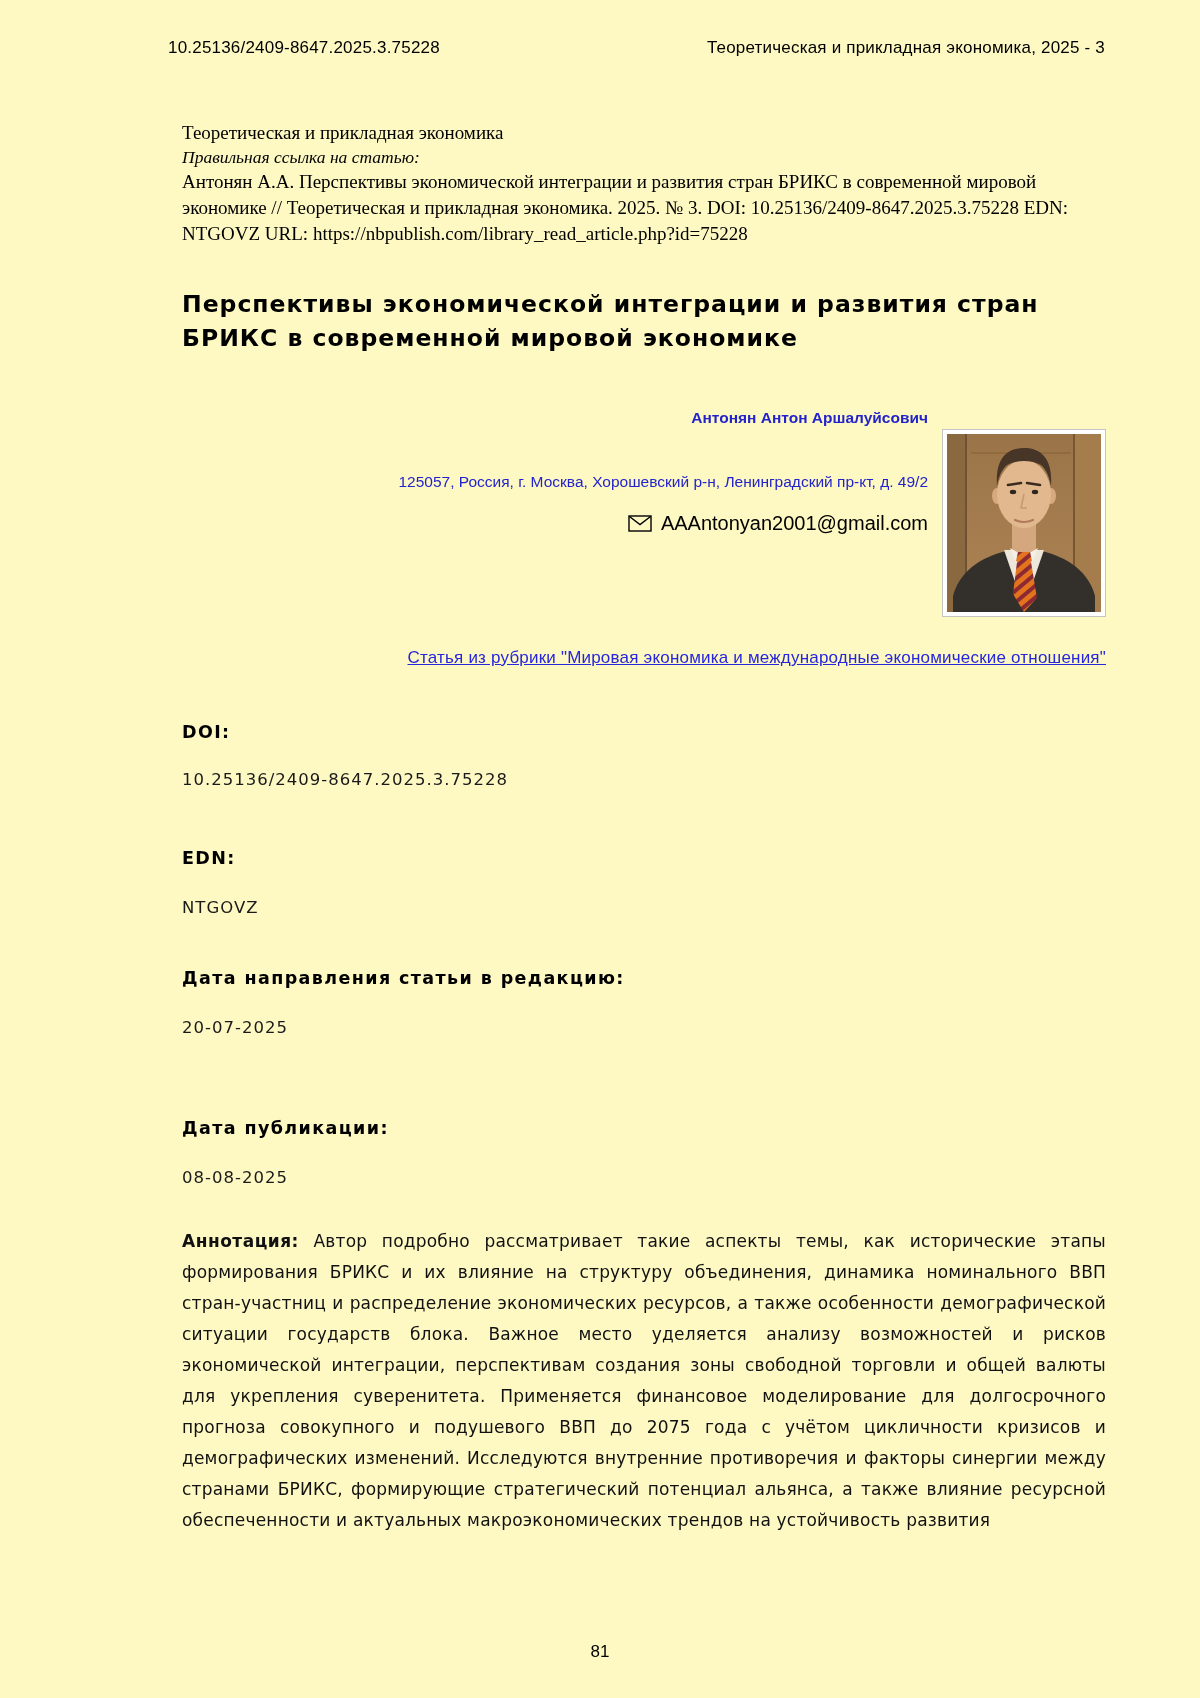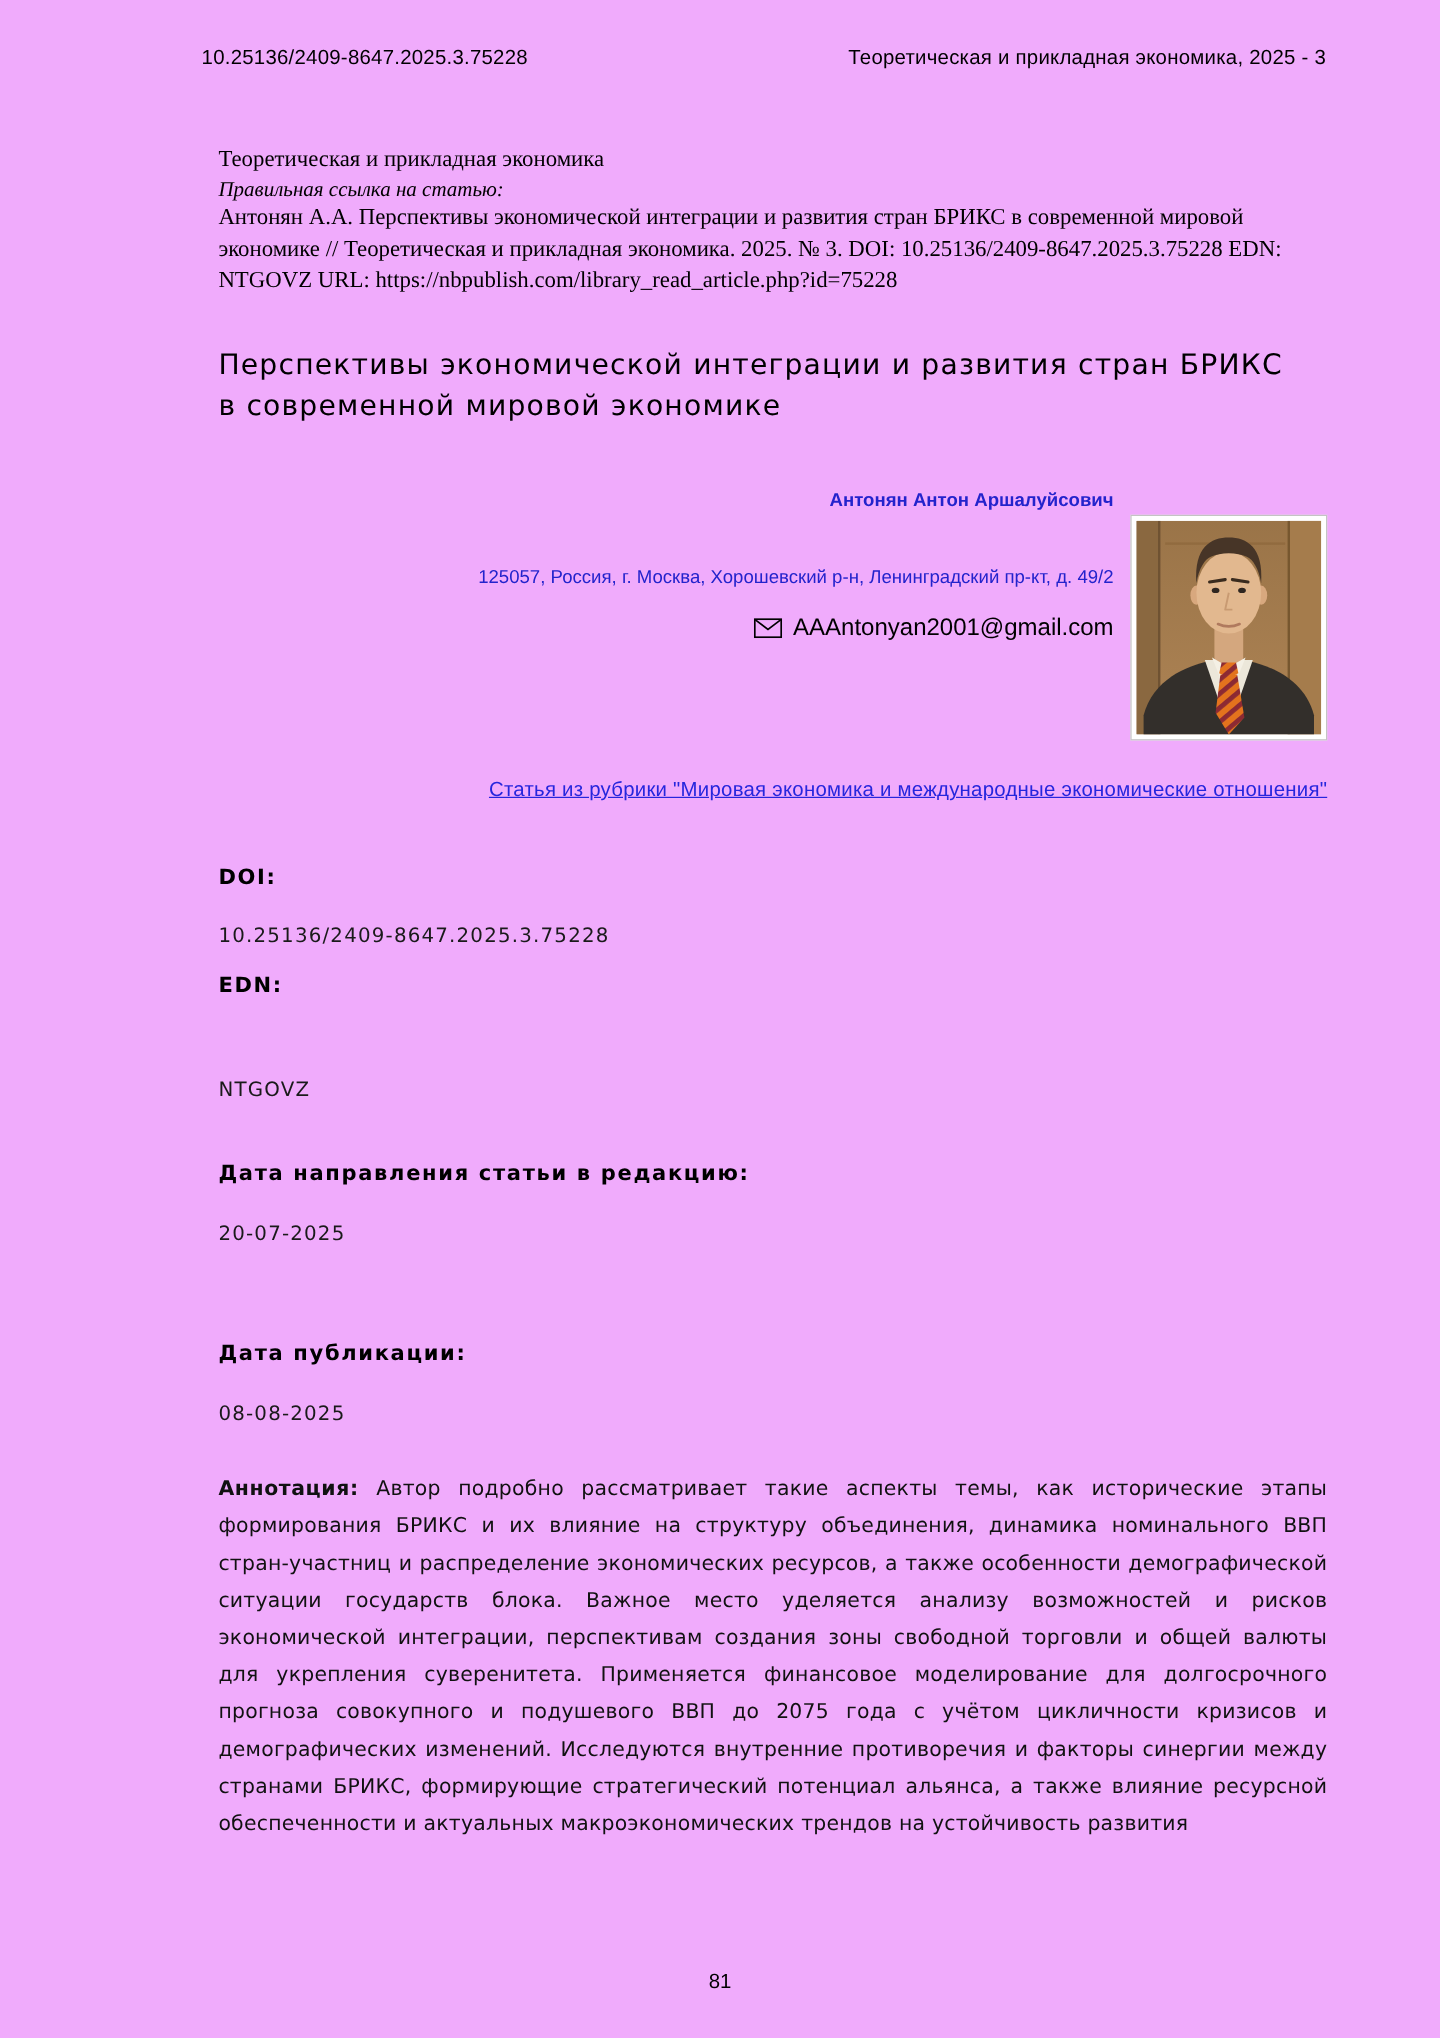--- a/index.html
+++ b/index.html
@@ -2,40 +2,40 @@
 <html lang="ru"><head>
 <meta charset="utf-8">
 <style>
   html,body { margin:0; padding:0; }
   body {
     width:1200px; height:1698px;
     background:#ffffff;
     font-family:"Liberation Sans", sans-serif;
     color:#000;
   }
-  .page { position:relative; width:1200px; height:1698px; overflow:hidden; background:#f0abfc; }
+  .page { position:relative; width:1200px; height:1698px; overflow:hidden; background:#fef9c3; }
 
   
   .running-head {
     position:absolute; top:38px; left:168px; right:95px;
     display:flex; justify-content:space-between;
     font-size:17px; letter-spacing:0.2px;
   }
 
   
   .citation { position:absolute; top:120px; left:182px; width:924px; font-family:"Liberation Serif", serif; }
   .citation .journal { font-size:19px; line-height:25px; }
   .citation .note { font-style:italic; font-size:17.5px; line-height:24px; }
   .citation .reference { font-size:19px; line-height:26px; width:900px; }
 
   
   .article-title {
     position:absolute; top:287px; left:182px; width:900px;
     font-family:"DejaVu Sans", sans-serif;
-    font-size:23.5px; font-weight:normal; line-height:34px; letter-spacing:1px;
+    font-size:23.5px; font-weight:bold; line-height:34px; letter-spacing:1px;
   }
 
   
   .author-text {
     position:absolute; top:408px; left:182px; width:746px;
     text-align:right; color:#2323cc;
   }
   .author-name { font-size:15.5px; font-weight:bold; line-height:20px; }
   .author-affiliation { max-width:700px; margin-left:auto; margin-top:12px; font-size:15.5px; line-height:23px; }
   .author-address { margin-top:21px; font-size:15.5px; line-height:22px; padding-top:22px; }
@@ -63,21 +63,21 @@
     position:absolute; left:182px;
     font-family:"DejaVu Sans", sans-serif;
     font-size:17.5px; font-weight:bold; letter-spacing:1.4px;
   }
   .meta-value {
     position:absolute; left:182px;
     font-family:"DejaVu Sans", sans-serif;
     font-size:16.5px; letter-spacing:1px; color:#1a1a1a;
   }
   .pos-doi-l { top:722px; } .pos-doi-v { top:770px; }
-  .pos-edn-l { top:812px; } .pos-edn-v { top:898px; }
+  .pos-edn-l { top:848px; } .pos-edn-v { top:898px; }
   .pos-sub-l { top:968px; } .pos-sub-v { top:1018px; }
   .pos-pub-l { top:1118px; } .pos-pub-v { top:1168px;text-align:right; }
 
   
   .abstract {
     position:absolute; top:1226px; left:182px; width:924px;
     font-family:"DejaVu Sans", sans-serif;
     font-size:17px; line-height:31px; letter-spacing:0.2px;
     text-align:justify; color:#111;
   }

